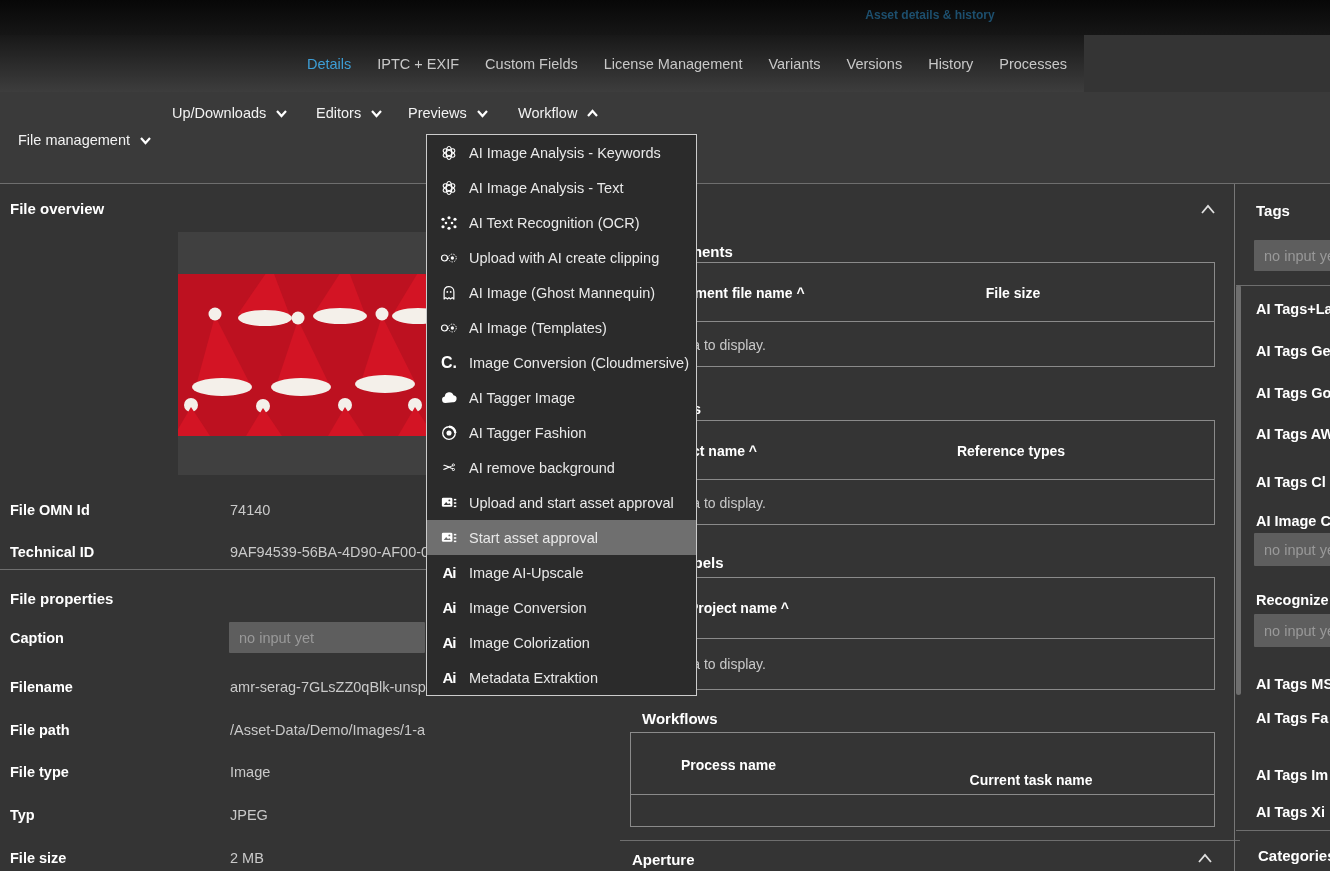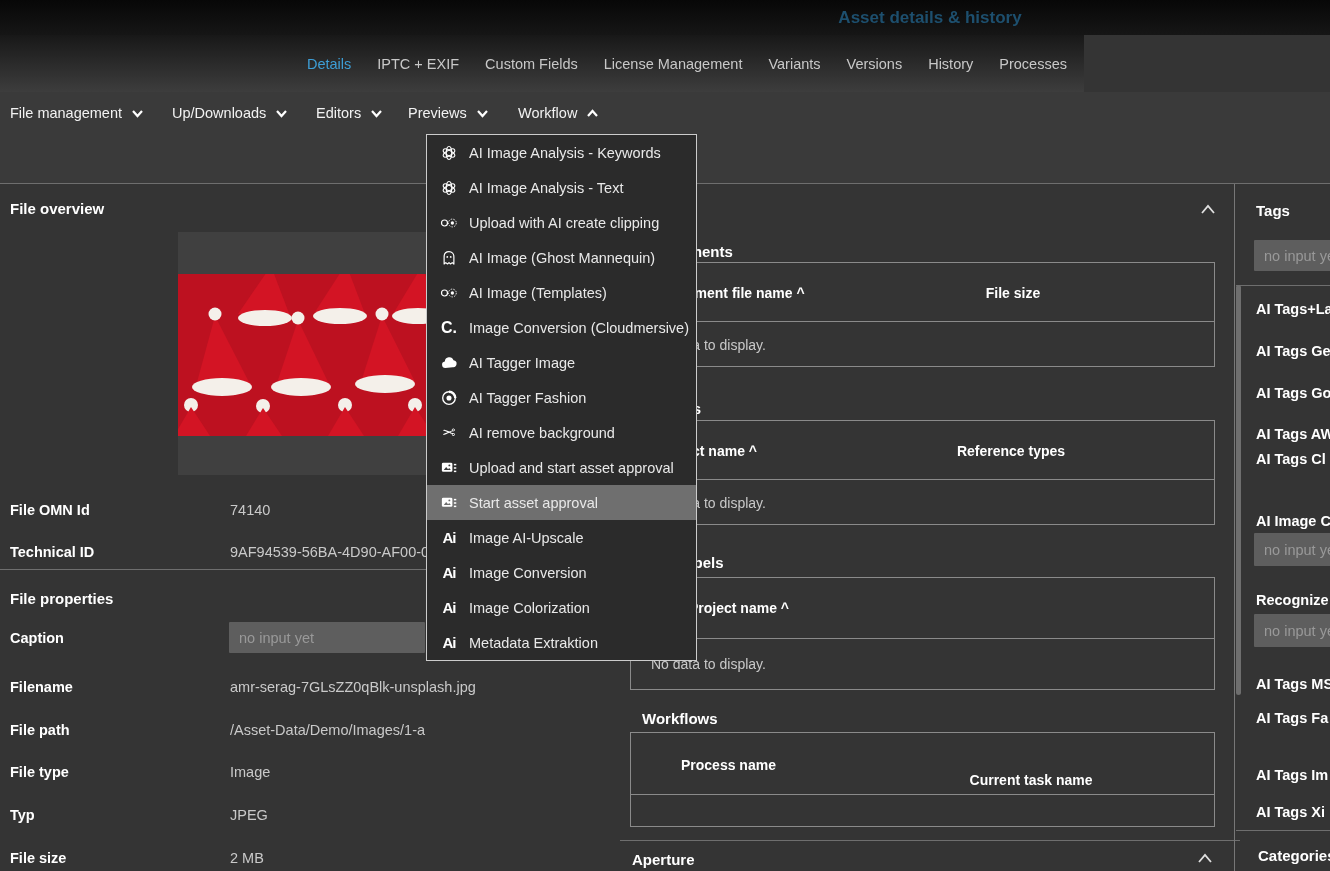--- a/index.html
+++ b/index.html
@@ -1,21 +1,21 @@
 <!DOCTYPE html>
 <html><head>
 <meta charset="utf-8">
 <style>
   html,body{margin:0;padding:0;background:#343434;}
   body{width:1330px;height:871px;position:relative;overflow:hidden;
        font-family:"Liberation Sans", sans-serif;color:#e6e6e6;}
   .abs{position:absolute;}
   
   .titlebar{left:0;top:0;width:1330px;height:35px;background:linear-gradient(#070707,#161616);}
-  .title{left:630px;top:8px;width:600px;text-align:center;font-size:17px;font-weight:bold;color:#1d4f6e;}
+  .title{left:630px;top:8px;width:600px;text-align:center;font-size:12px;font-weight:bold;color:#1d4f6e;}
   
   .tabbar{left:0;top:35px;width:1084px;height:57px;background:linear-gradient(#181818,#3d3d3d);
           display:flex;align-items:center;justify-content:flex-end;padding-right:4px;box-sizing:border-box;}
   .tab{padding:0 13px;font-size:14.5px;color:#c8c8c8;cursor:pointer;white-space:nowrap;}
   .tab.active{color:#3d9ed6;}
   
   .menustrip{left:0;top:92px;width:1330px;height:91px;background:#3a3a3a;}
   .mbar-item{top:105px;display:flex;align-items:center;gap:9px;font-size:14.5px;color:#f2f2f2;cursor:pointer;}
   .divider{background:#6e6e6e;}
   
@@ -59,21 +59,21 @@
   <span class="tab">IPTC + EXIF</span>
   <span class="tab">Custom Fields</span>
   <span class="tab">License Management</span>
   <span class="tab">Variants</span>
   <span class="tab">Versions</span>
   <span class="tab">History</span>
   <span class="tab">Processes</span>
 </div>
 
 <div class="abs menustrip"></div>
-<div class="abs mbar-item" style="left:10px;">
+<div class="abs mbar-item" style="left:18px;margin-top:27px;">
   <span>File management</span>
   <svg class="chev" width="13" height="9">
       <polyline points="2,2 6.5,7 11,2" fill="none" stroke="#ffffff" stroke-width="2.2"></polyline>
     </svg>
 </div>
 <div class="abs mbar-item" style="left:172px;">
   <span>Up/Downloads</span>
   <svg class="chev" width="13" height="9">
       <polyline points="2,2 6.5,7 11,2" fill="none" stroke="#ffffff" stroke-width="2.2"></polyline>
     </svg>
@@ -208,21 +208,21 @@
 <div class="abs thumb-track" style="left:1236px;top:285px;width:5px;height:410px;"></div>
 
 <div class="abs sec-title" style="left:1256px;top:202px;">Tags</div>
 <input class="abs ghost" style="left: 1254px; top: 240px; width: 190px; height: 31px;" placeholder="no input yet">
 <div class="abs divider" style="left:1236px;top:285px;width:94px;height:1px;"></div>
 
 <div class="abs tagitem" style="left:1256px;top:301px;">AI Tags+La</div>
 <div class="abs tagitem" style="left:1256px;top:343px;">AI Tags Ge</div>
 <div class="abs tagitem" style="left:1256px;top:385px;">AI Tags Go</div>
 <div class="abs tagitem" style="left:1256px;top:426px;">AI Tags AW</div>
-<div class="abs tagitem" style="left:1256px;top:451px;">AI Tags Cl</div>
+<div class="abs tagitem" style="left:1256px;top:474px;">AI Tags Cl</div>
 
 <div class="abs tagitem" style="left:1256px;top:513px;">AI Image C</div>
 <input class="abs ghost" style="left: 1254px; top: 533px; width: 190px; height: 33px;" placeholder="no input yet">
 
 <div class="abs tagitem" style="left:1256px;top:592px;">Recognize</div>
 <input class="abs ghost" style="left: 1254px; top: 614px; width: 190px; height: 33px;" placeholder="no input yet">
 
 <div class="abs tagitem" style="left:1256px;top:676px;">AI Tags MS</div>
 <div class="abs tagitem" style="left:1256px;top:710px;">AI Tags Fa</div>
 <div class="abs tagitem" style="left:1256px;top:767px;">AI Tags Im</div>
@@ -249,20 +249,37 @@
     <span class="ic">
         <svg class="isvg" viewBox="0 0 24 24">
           <g fill="none" stroke="#fff" stroke-width="1.5">
             <ellipse cx="12" cy="12" rx="3.6" ry="8.6"></ellipse>
             <ellipse cx="12" cy="12" rx="3.6" ry="8.6" transform="rotate(60 12 12)"></ellipse>
             <ellipse cx="12" cy="12" rx="3.6" ry="8.6" transform="rotate(120 12 12)"></ellipse>
           </g>
         </svg>
       </span>
     <span class="lbl">AI Image Analysis - Text</span>
+  </div>
+  <div class="mi">
+    <span class="ic">
+        <svg class="isvg" viewBox="0 0 24 24">
+          <g fill="#fff">
+            <circle cx="4" cy="7" r="2.1"></circle>
+            <circle cx="12" cy="5" r="2.1"></circle>
+            <circle cx="20" cy="7" r="2.1"></circle>
+            <circle cx="8" cy="12" r="1.7"></circle>
+            <circle cx="16" cy="12" r="1.7"></circle>
+            <circle cx="4" cy="17" r="2.1"></circle>
+            <circle cx="12" cy="19" r="2.1"></circle>
+            <circle cx="20" cy="17" r="2.1"></circle>
+          </g>
+        </svg>
+      </span>
+    <span class="lbl">AI Text Recognition (OCR)</span>
   </div>
   <div class="mi">
     <span class="ic">
         <svg class="isvg" viewBox="0 0 24 24">
           <circle cx="6" cy="12" r="4" fill="none" stroke="#fff" stroke-width="1.6"></circle>
           <circle cx="16.5" cy="12" r="5.2" fill="none" stroke="#fff" stroke-width="1.2" stroke-dasharray="2 1.6"></circle>
           <circle cx="16.5" cy="12" r="2.2" fill="#fff"></circle>
         </svg>
       </span>
     <span class="lbl">Upload with AI create clipping</span>

